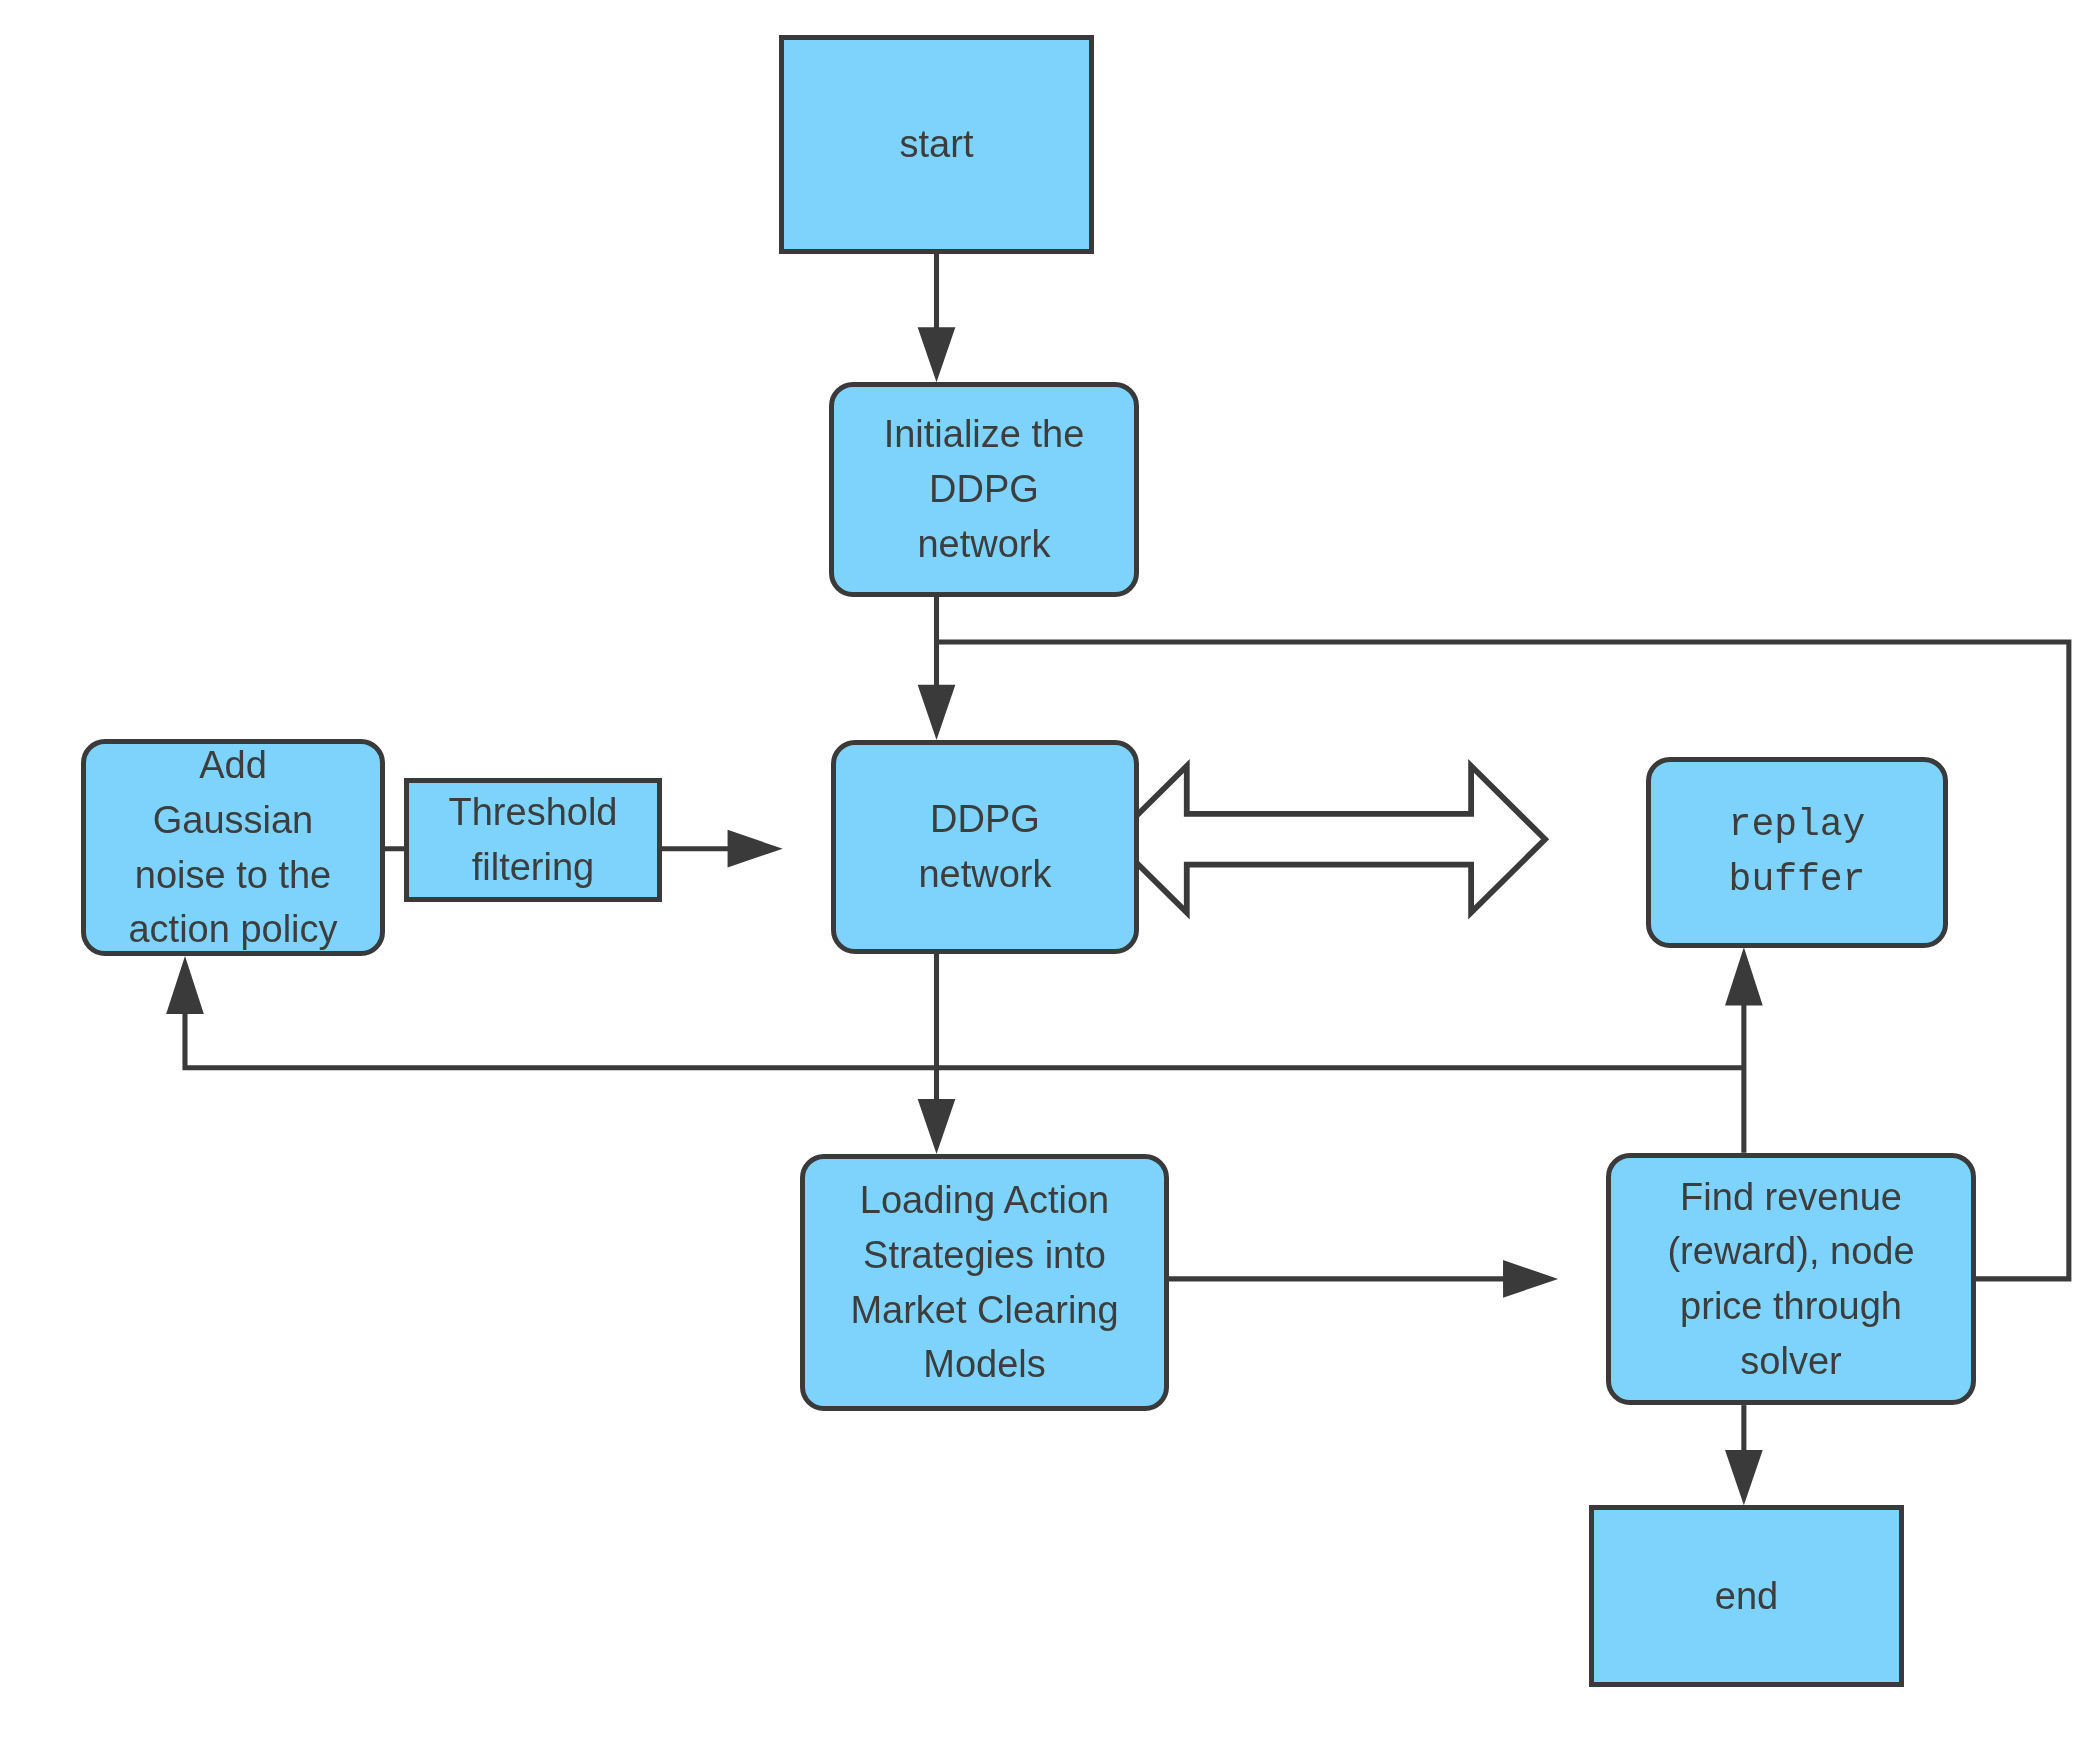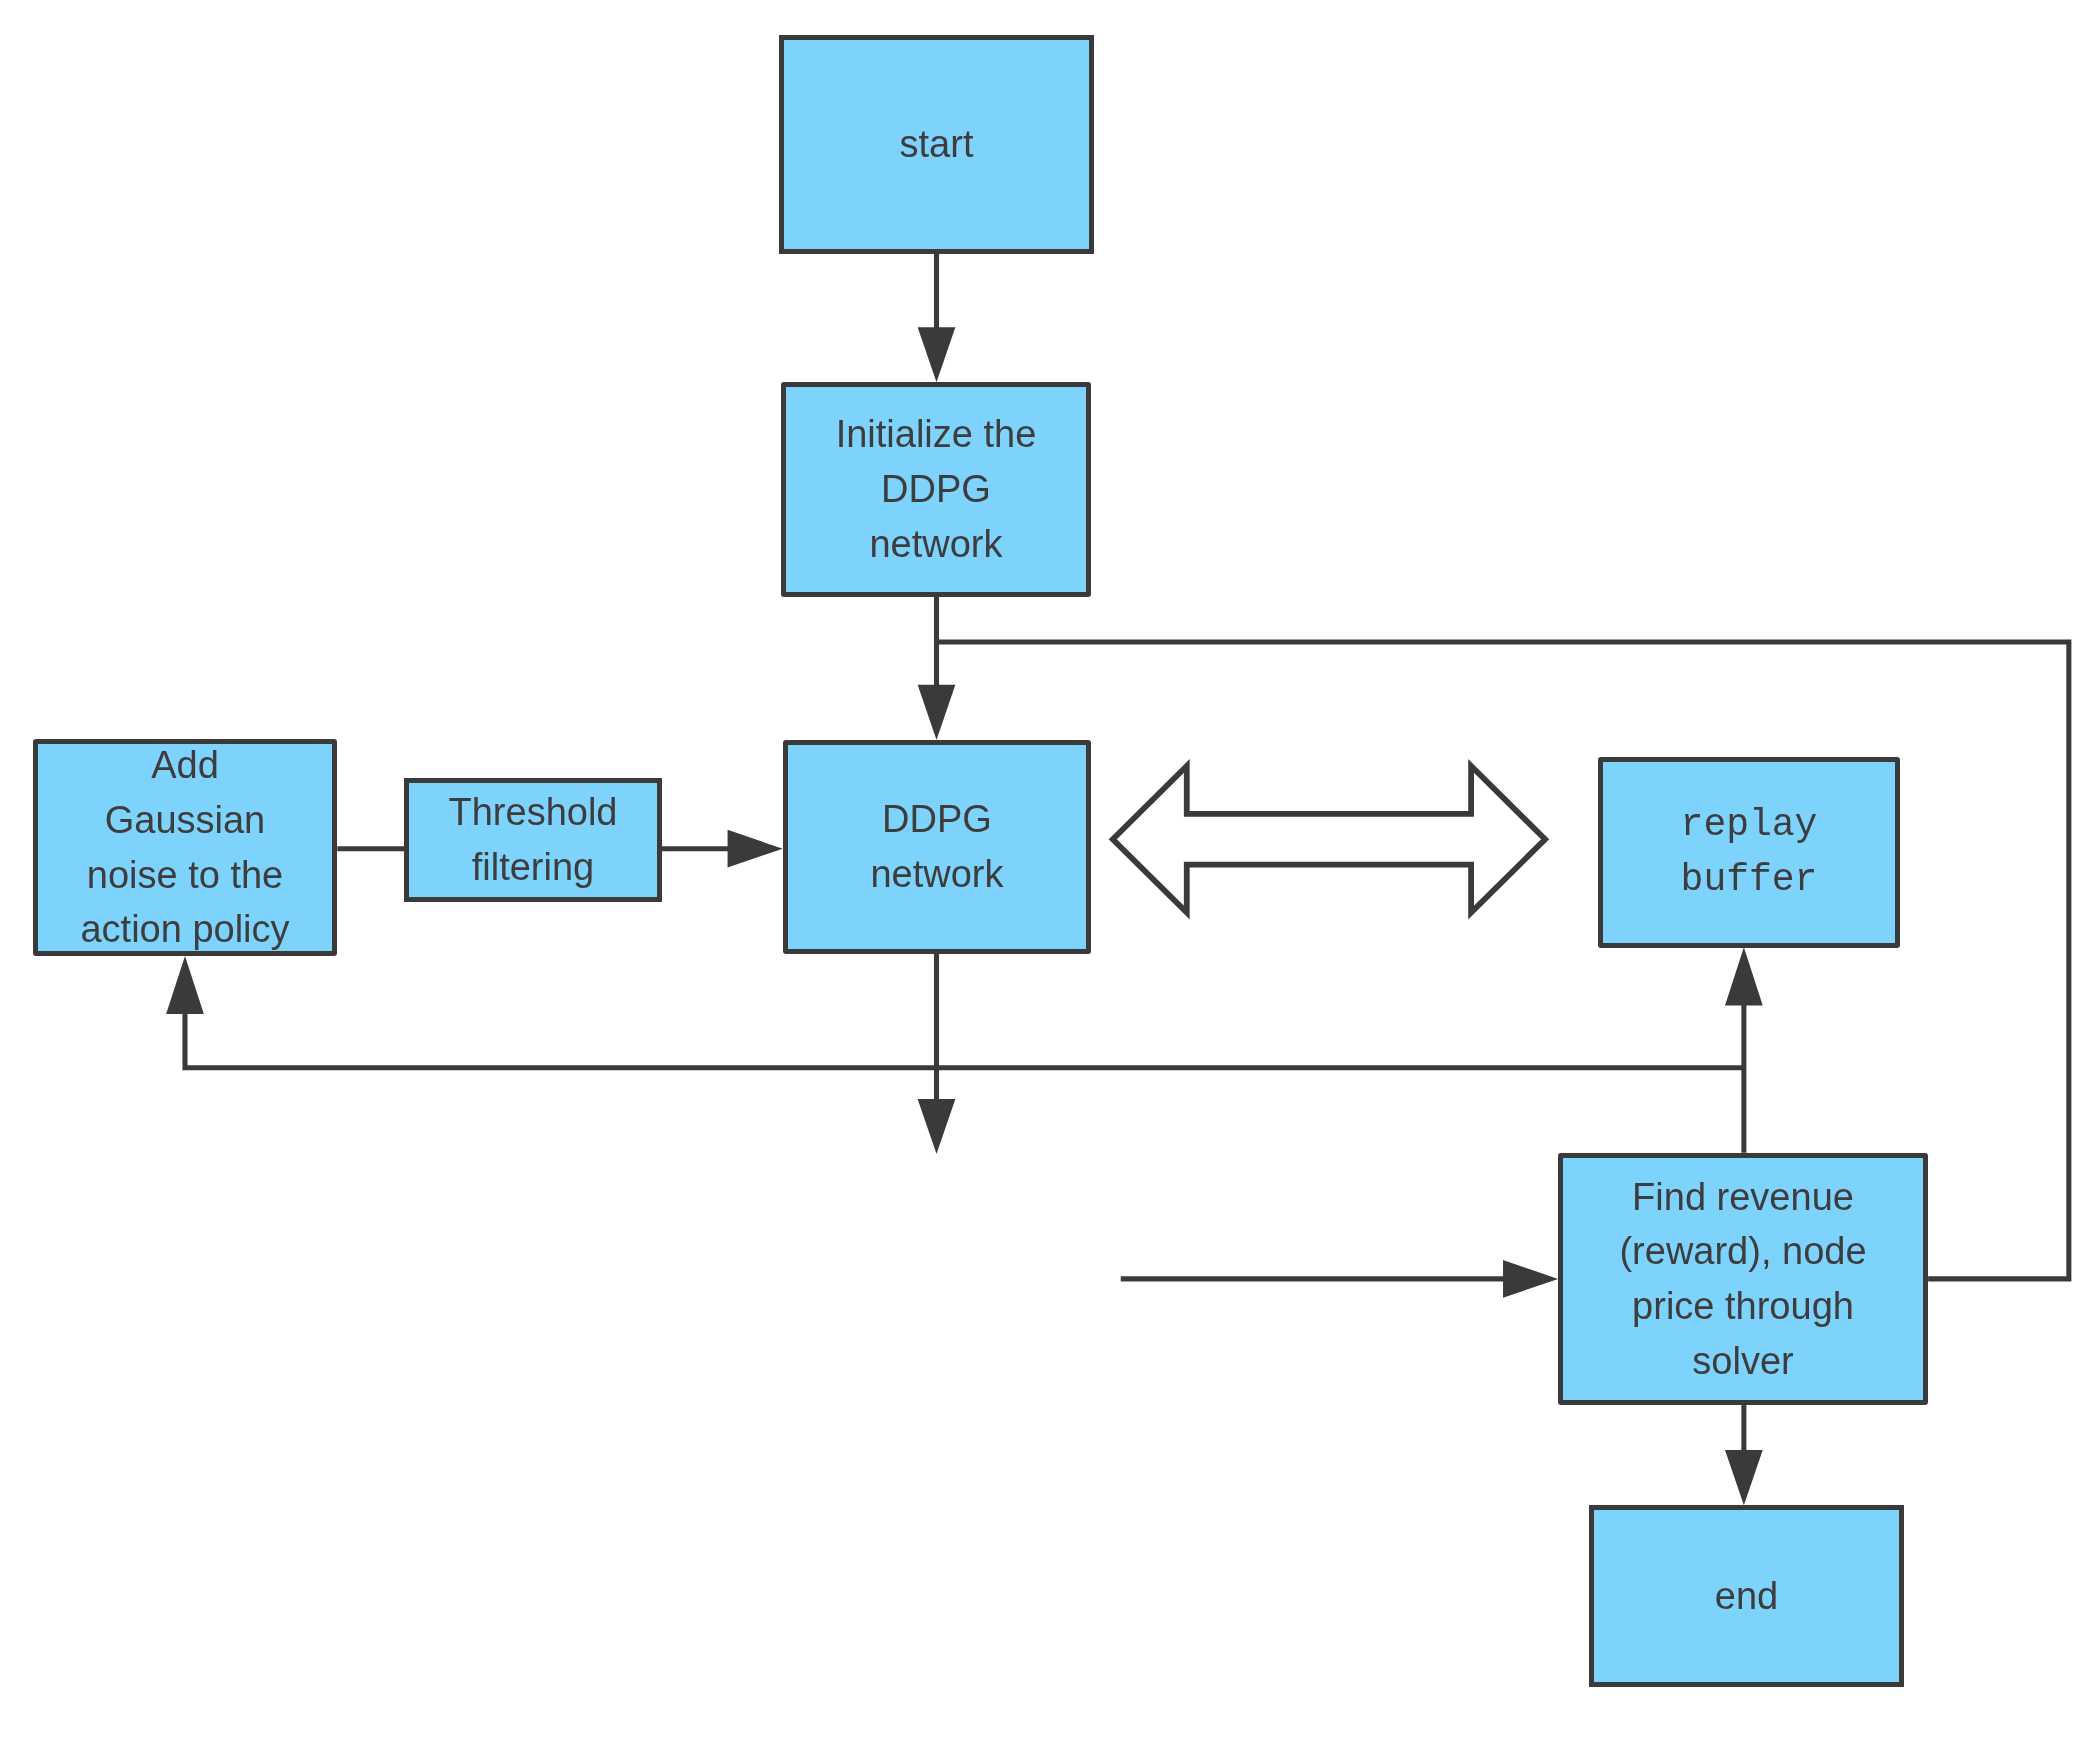--- a/index.html
+++ b/index.html
@@ -38,21 +38,21 @@
     background: #7dd3fc;
     color: #3d3d3d;
     display: flex;
     align-items: center;
     justify-content: center;
     text-align: center;
     white-space: pre-line;
     font-size: 38px;
     line-height: 1.44;
   }
-  .node.rounded { border-radius: 3px; }
+  .node.rounded { border-radius: 24px; margin-left: 48px; }
 </style>
 </head>
 <body>
 
 <div class="canvas">
 
   <svg class="wires" viewBox="0 0 2877 2429">
 
     <g>
       <line class="wire" x1="1291" y1="350" x2="1291" y2="455"></line>
@@ -131,20 +131,26 @@
 
   <div class="node rounded" style="left:783px; top:740px; width:308px; height:214px;">
     <span>DDPG
 network</span>
   </div>
 
   <div class="node rounded" style="left:1598px; top:757px; width:302px; height:191px;font-family:Liberation Mono, monospace;">
     <span>replay buffer</span>
   </div>
 
+  <div class="node rounded" style="left:752px; top:1154px; width:369px; height:257px;">
+    <span>Loading Action
+Strategies into
+Market Clearing
+Models</span>
+  </div>
 
   <div class="node" style="left:1589px; top:1505px; width:315px; height:182px;">
     <span>end</span>
   </div>
 
   <div class="node rounded" style="left:1558px; top:1153px; width:370px; height:252px;">
     <span>Find revenue
 (reward), node
 price through
 solver</span>

